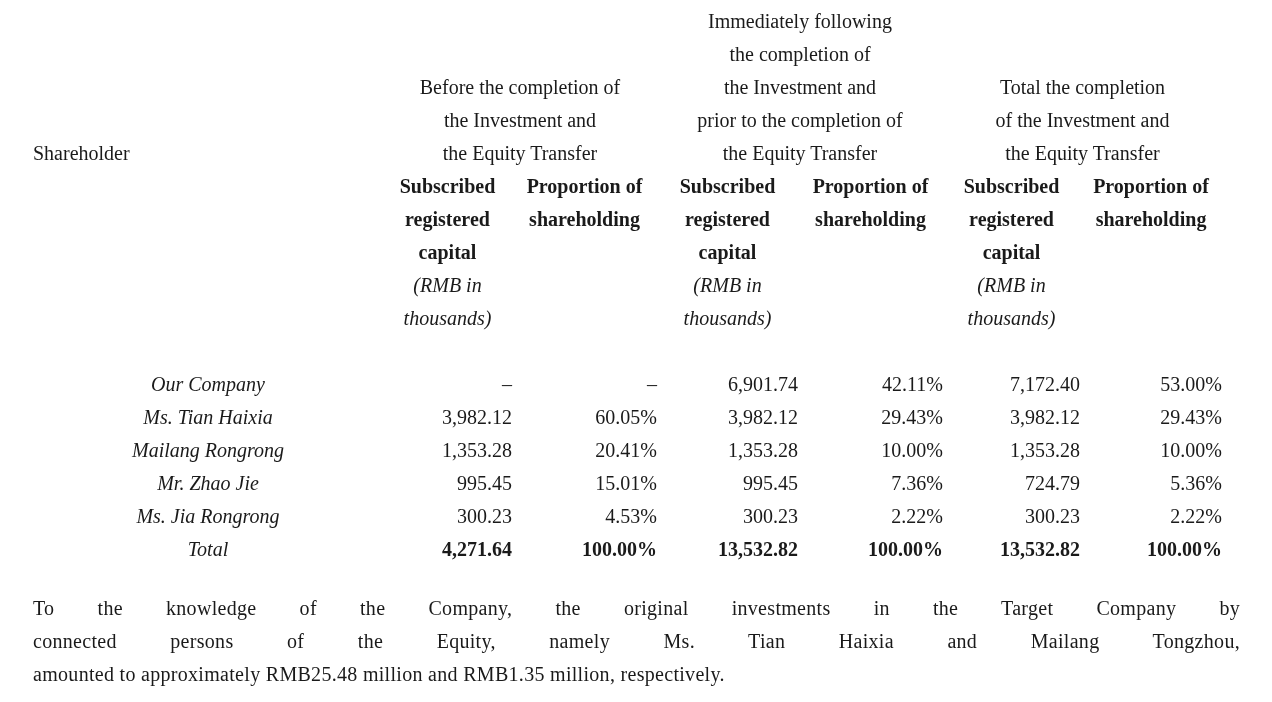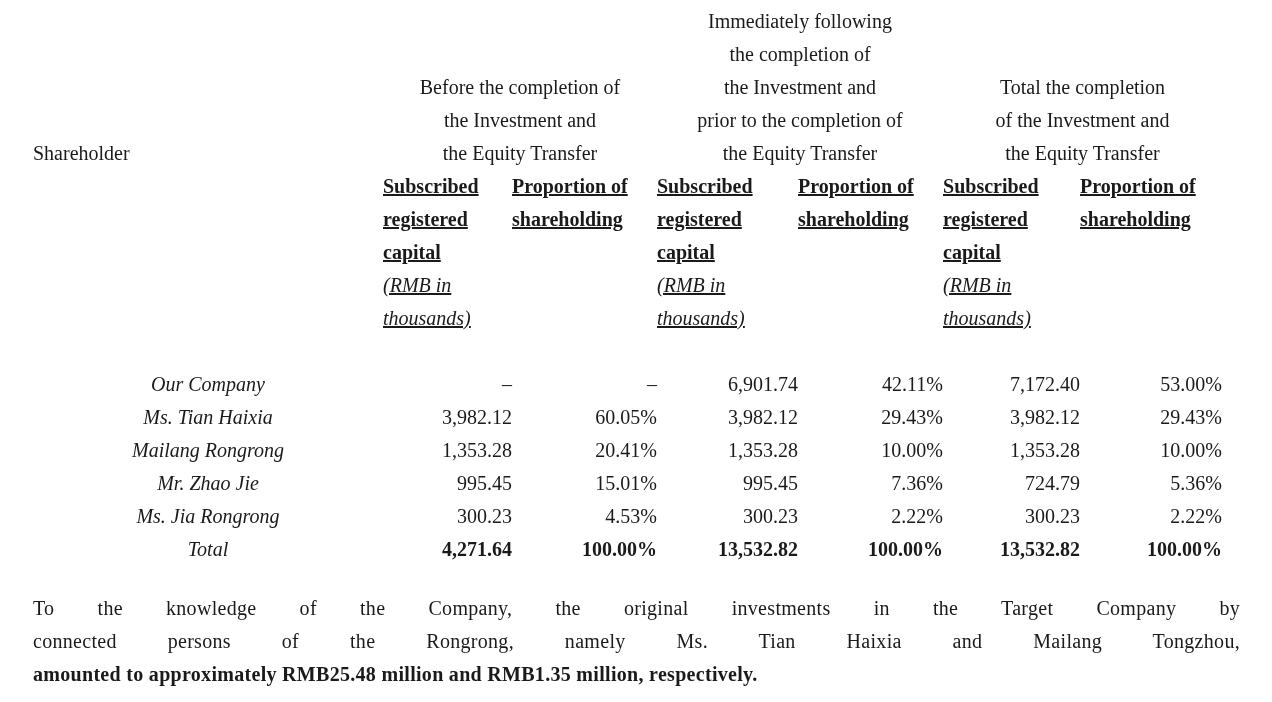--- a/index.html
+++ b/index.html
@@ -39,22 +39,21 @@
     text-align: center;
     font-weight: bold;
     padding-left: 16px;
   }
   th.group-title div {
     white-space: nowrap;
   }
   
   tr.sub-row th {
     vertical-align: top;
-    text-align: left;
-    text-decoration: underline;
+    text-align: center;
   }
   tr.sub-row th div {
     white-space: nowrap;
   }
   .capital-block .unit {
     font-style: italic;
     font-weight: normal;
   }
   .capital-block .cap {
     font-weight: bold;
@@ -92,21 +91,20 @@
     font-size: 20px;
     line-height: 33px;
     letter-spacing: 0.015em;
   }
   .note .just {
     text-align: justify;
     text-align-last: justify;
   }
   .note .last {
     text-align: left;
-    font-weight: bold;
   }
 </style>
 </head>
 <body>
 
 <table class="shareholding">
   <colgroup>
     <col style="width:350px">
     <col style="width:129px">
     <col style="width:145px">
@@ -236,15 +234,15 @@
       <td class="num">13,532.82</td>
       <td class="num">100.00%</td>
       <td class="num">13,532.82</td>
       <td class="num">100.00%</td>
     </tr>
   </tbody>
 </table>
 
 <div class="note">
   <div class="just">To the knowledge of the Company, the original investments in the Target Company by</div>
-  <div class="just">connected persons of the Rongrong, namely Ms. Tian Haixia and Mailang Tongzhou,</div>
+  <div class="just">connected persons of the Equity, namely Ms. Tian Haixia and Mailang Tongzhou,</div>
   <div class="last">amounted to approximately RMB25.48 million and RMB1.35 million, respectively.</div>
 </div>
 
 </body></html>

